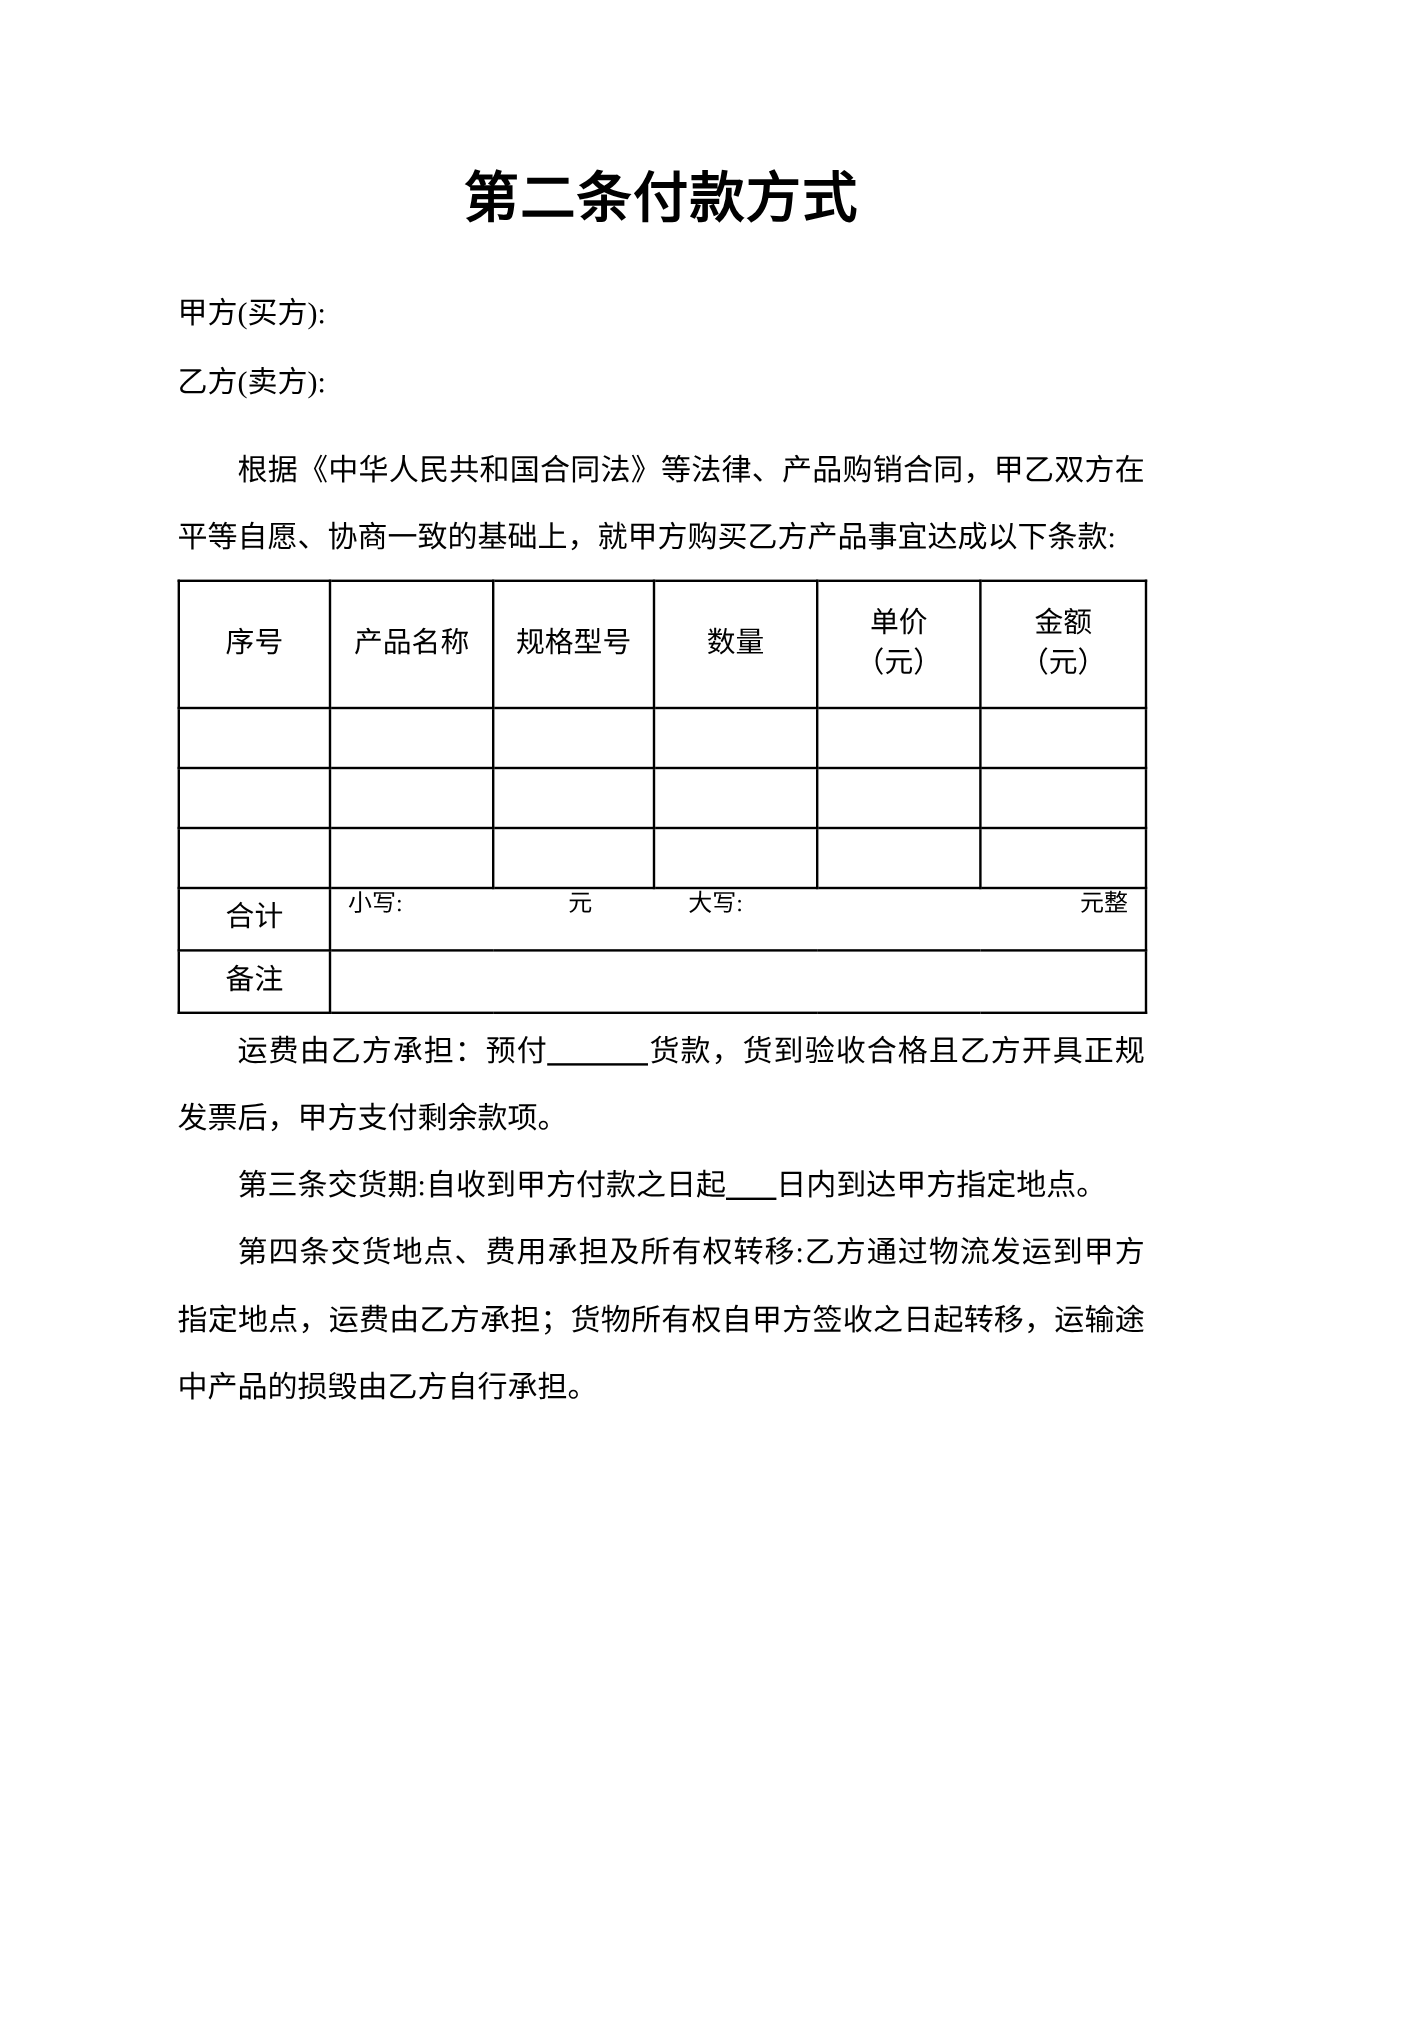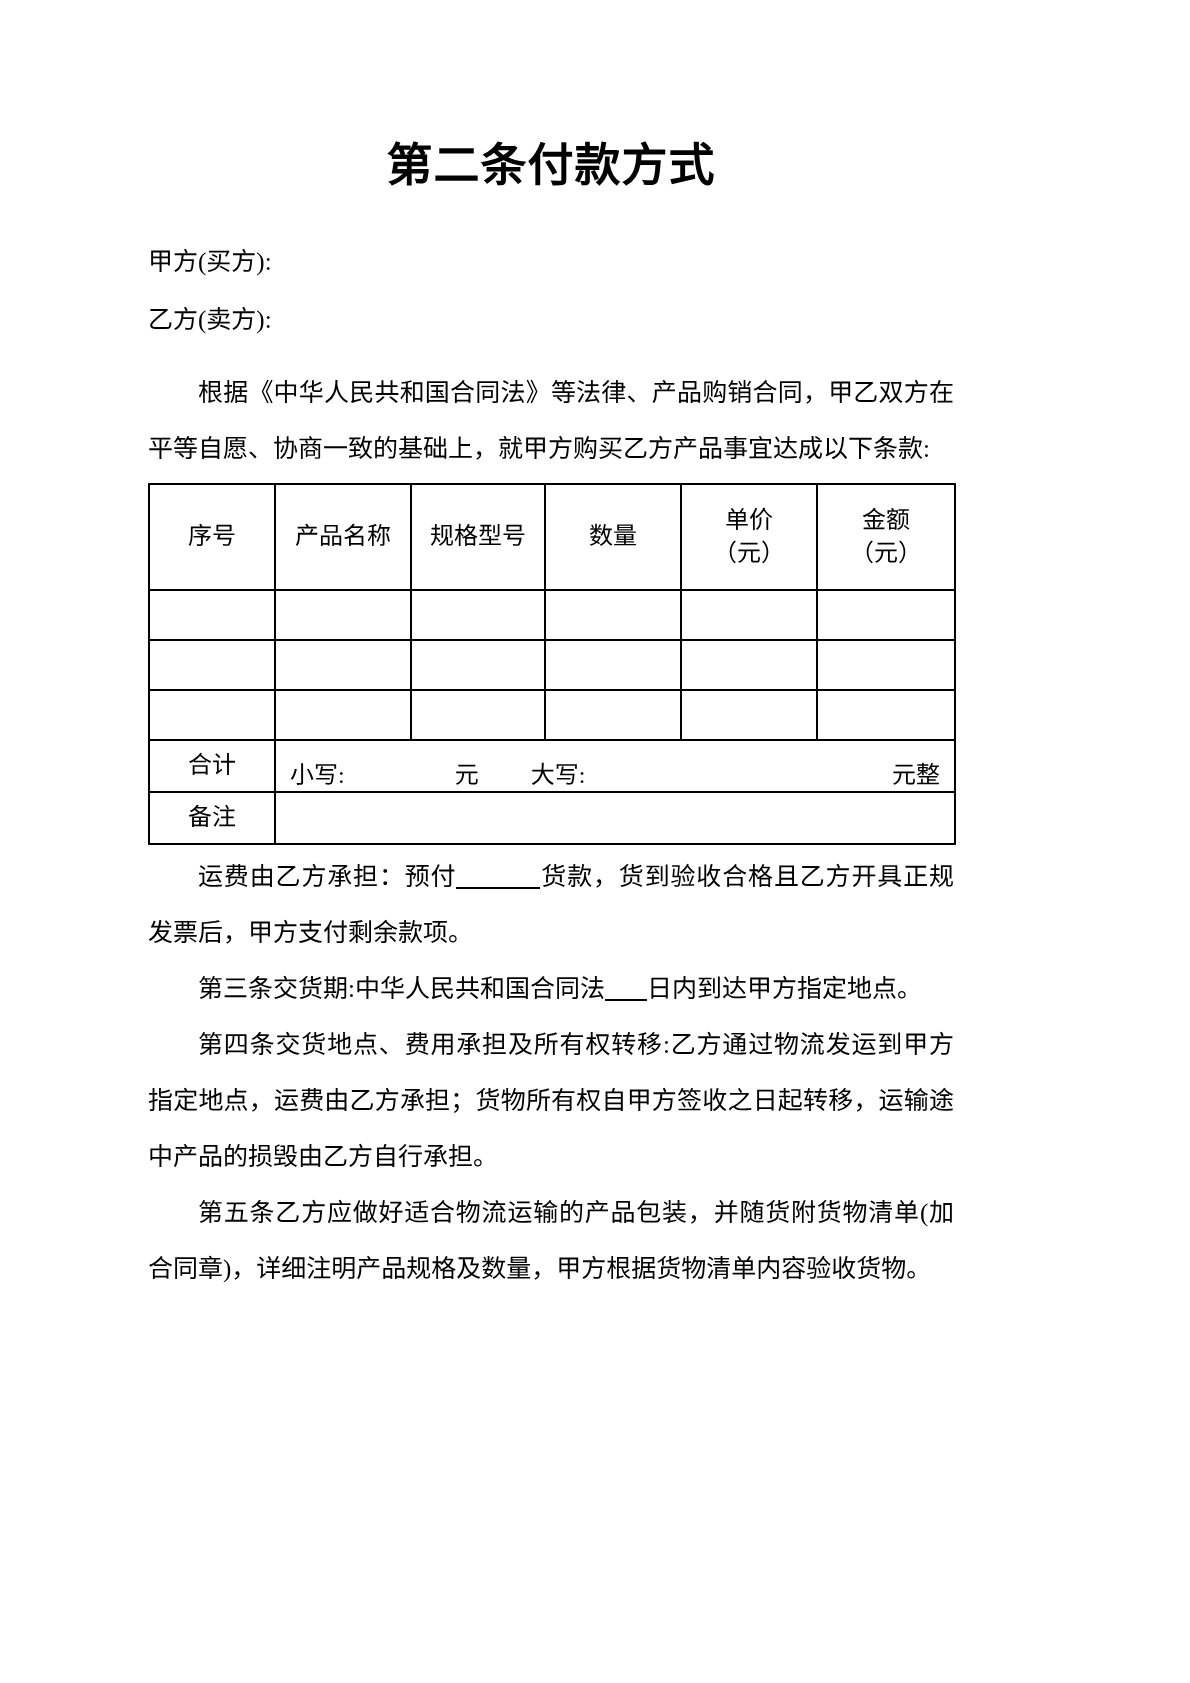--- a/index.html
+++ b/index.html
@@ -115,25 +115,26 @@
   .unit-stack {
     display: block;
     line-height: 1.35;
   }
   .unit-stack .u1 { display: block; }
   .unit-stack .u2 { display: block; }
 
   
   .total-inner {
     display: flex;
-    align-items: flex-end;
+    align-items: flex-start;
     height: 100%;
     padding: 0 14px;
     box-sizing: border-box;
-    font-size: 24px;
+    font-size: 20px;
+    gap: 28px;
   }
   .total-inner .t-lower { flex: 0 0 auto; }
   .total-inner .t-yuan  { flex: 0 0 auto; margin-left: 110px; }
   .total-inner .t-upper { flex: 0 0 auto; margin-left: 52px; }
   .total-inner .t-whole { margin-left: auto; }
 
   .remark-inner {
     height: 100%;
   }
 </style>
@@ -239,20 +240,19 @@
           <td class="foot">备注</td>
           <td class="foot" colspan="5">
             <div class="remark-inner"></div>
           </td>
         </tr>
       </tbody>
     </table>
 
     <p class="para"><span>运费由乙方承担：预付</span><span class="blank-underline blank-long"></span><span>货款，货到验收合格且乙方开具正规发票后，甲方支付剩余款项。</span></p>
 
-    <p class="para"><span>第三条交货期:中华人民共和国合同法</span><span class="blank-underline blank-short"></span><span>日内到达甲方指定地点。</span></p>
+    <p class="para"><span>第三条交货期:自收到甲方付款之日起</span><span class="blank-underline blank-short"></span><span>日内到达甲方指定地点。</span></p>
 
     <p class="para">第四条交货地点、费用承担及所有权转移:乙方通过物流发运到甲方指定地点，运费由乙方承担；货物所有权自甲方签收之日起转移，运输途中产品的损毁由乙方自行承担。</p>
 
-    <p class="para">第五条乙方应做好适合物流运输的产品包装，并随货附货物清单(加合同章)，详细注明产品规格及数量，甲方根据货物清单内容验收货物。</p>
 
   </div>
 </div>
 
 </body></html>

